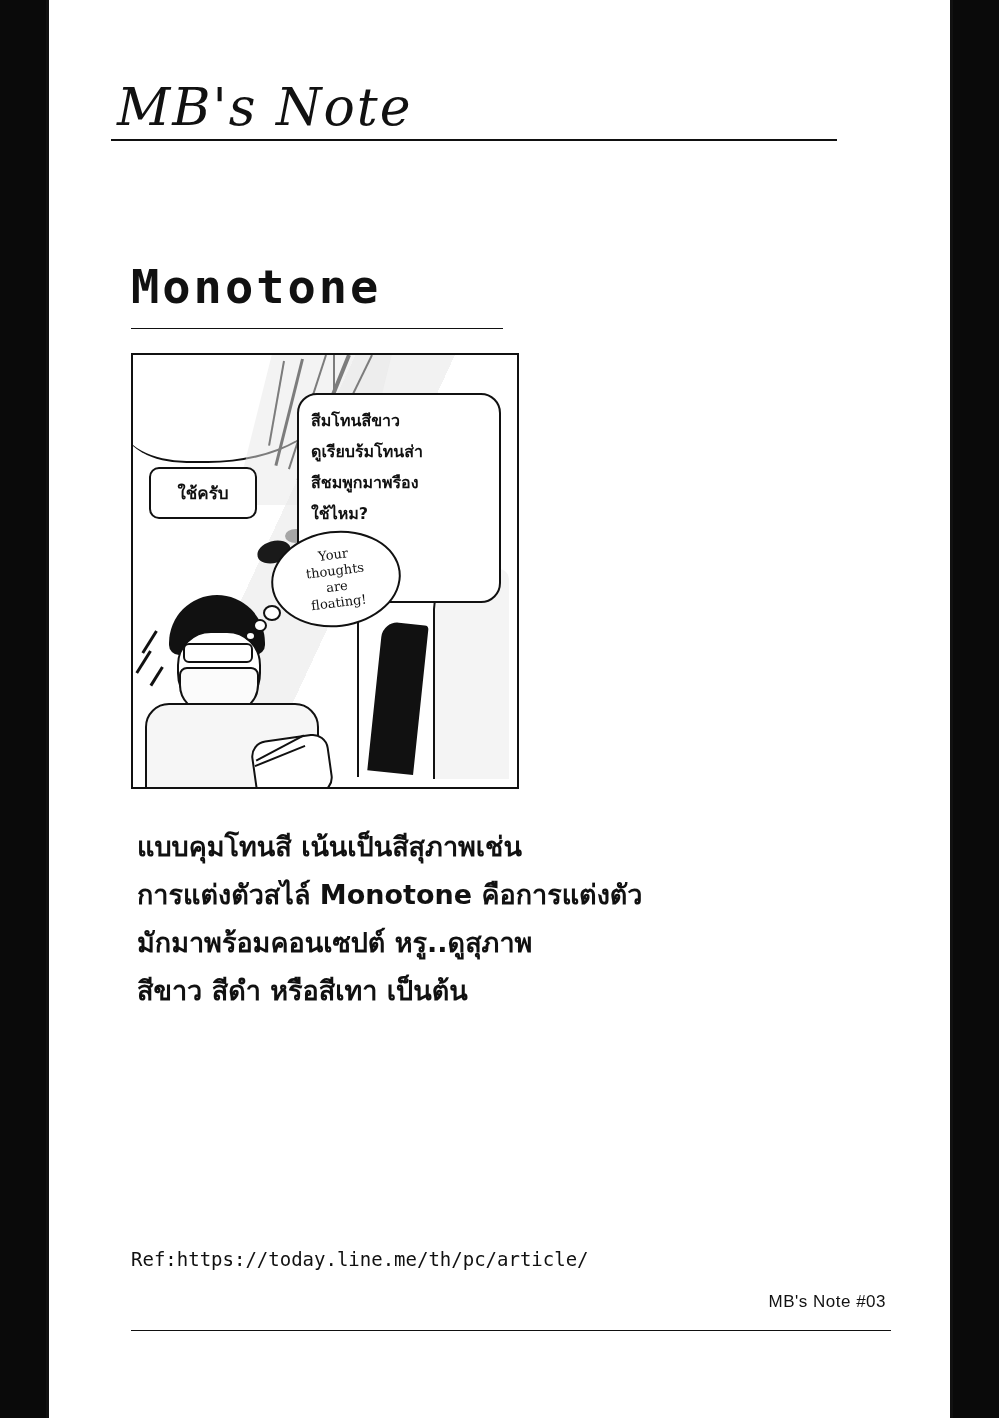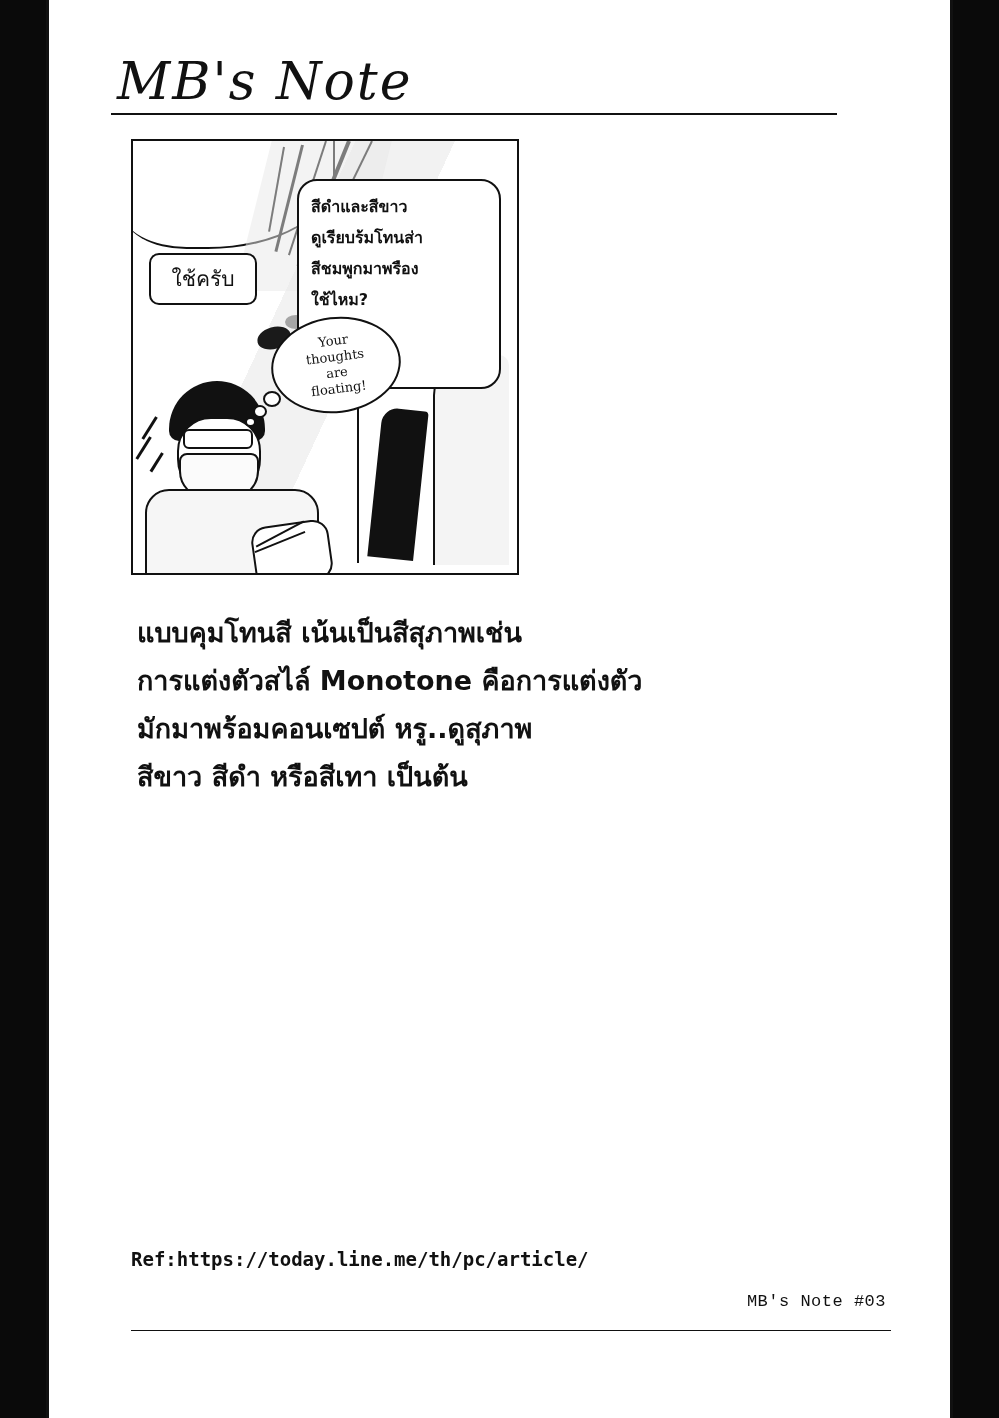--- a/index.html
+++ b/index.html
@@ -39,21 +39,21 @@
     height: 1418px;
     background: #ffffff;
     border-left: 3px solid #111;
     border-right: 3px solid #111;
     box-sizing: border-box;
   }
 
   .content {
     position: absolute;
     left: 62px;
-    top: 54px;
+    top: 80px;
     width: 790px;
   }
 
   
   .header-title {
     font-family: "DejaVu Serif", serif;
     font-style: italic;
     font-size: 52px;
     letter-spacing: 2px;
     color: #111;
@@ -241,22 +241,22 @@
     top: 112px;
     width: 104px;
     height: 48px;
     border-radius: 10px;
     display: flex;
     align-items: center;
     justify-content: center;
   }
   .bubble-left-text {
     font-family: "DejaVu Sans", sans-serif;
-    font-size: 21px;
-    font-weight: normal;
+    font-size: 17px;
+    font-weight: bold;
     color: #111;
     white-space: nowrap;
   }
   .bubble-right {
     left: 164px;
     top: 38px;
     width: 204px;
     height: 210px;
     border-radius: 20px 20px 20px 6px;
     padding: 10px 8px 0 12px;
@@ -332,37 +332,37 @@
   
   .ref {
     position: absolute;
     left: 82px;
     top: 1245px;
     width: 760px;
   }
   .ref-line {
     font-family: "DejaVu Sans Mono", monospace;
     font-size: 19px;
-    font-weight: bold;
+    font-weight: normal;
     color: #111;
     line-height: 1.55;
     white-space: nowrap;
   }
   .footer-rule {
     position: absolute;
     left: 82px;
     top: 1330px;
     width: 760px;
     border-bottom: 1.5px solid #111;
   }
   .footer-label {
     position: absolute;
     right: 64px;
     top: 1292px;
-    font-family: Liberation Mono, monospace;
+    font-family: Liberation Sans, sans-serif;
     font-size: 17px;
     color: #111;
     letter-spacing: 0.5px;
   }
 </style>
 </head>
 <body>
 
 <div class="page">
 
@@ -371,20 +371,24 @@
 
   <div class="sheet">
 
     <div class="content">
 
       <div>
         <div class="header-title">MB's Note</div>
         <div class="header-rule"></div>
       </div>
 
+      <div class="section">
+        <div class="section-title">Monotone</div>
+        <div class="section-rule"></div>
+      </div>
 
       <div class="panel">
         <div class="panel-bg"></div>
 
         <div class="hair-top"></div>
 
         <div class="streak" style="left:150px; top:6px; width:2px; height:86px; transform: rotate(10deg);"></div>
         <div class="streak" style="left:168px; top:4px; width:3px; height:110px; transform: rotate(14deg);"></div>
         <div class="streak" style="left:192px; top:0px; width:2px; height:120px; transform: rotate(18deg);"></div>
         <div class="streak" style="left:214px; top:0px; width:4px; height:135px; transform: rotate(22deg);"></div>
@@ -411,21 +415,21 @@
         <div class="dark-blob" style="left:152px; top:174px; width:22px; height:14px; opacity:.35;"></div>
 
         <div class="steam-word" style="left:62px; top:122px;">steam</div>
         <div class="steam-word" style="left:60px; top:140px;">steam</div>
 
         <div class="bubble bubble-left">
           <span class="bubble-left-text">ใช้ครับ</span>
         </div>
 
         <div class="bubble bubble-right">
-          <div class="bubble-right-line">สีดำและสีขาว</div>
+          <div class="bubble-right-line">สีมโทนสีขาว</div>
           <div class="bubble-right-line">ดูเรียบร้มโทนส่า</div>
           <div class="bubble-right-line">สีชมพูกมาพรือง</div>
           <div class="bubble-right-line">ใช้ไหม?</div>
         </div>
 
         <div class="thought">
           <div class="thought-line">Your</div>
           <div class="thought-line">thoughts</div>
           <div class="thought-line">are</div>
           <div class="thought-line">floating!</div>

